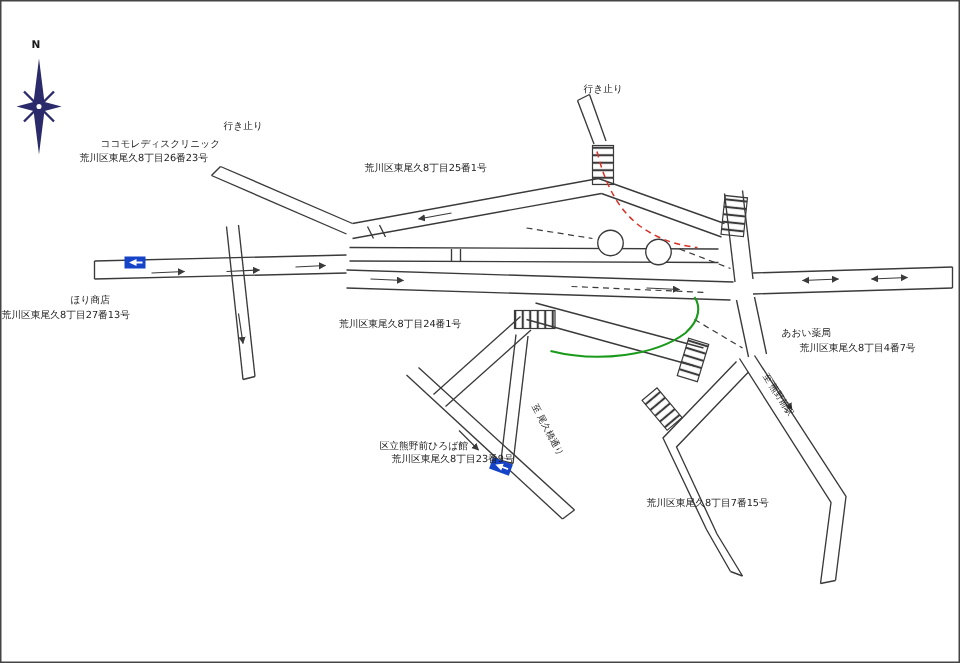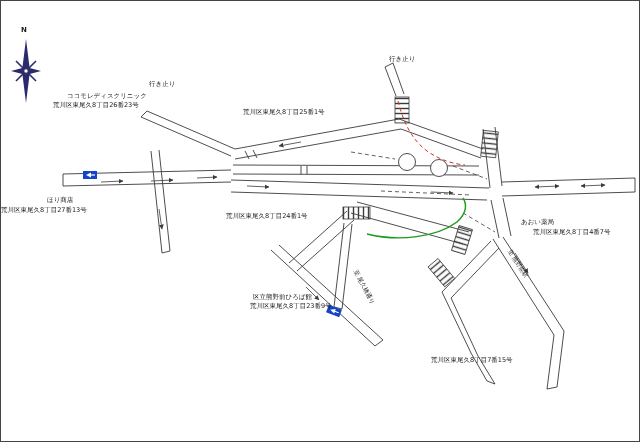--- a/index.html
+++ b/index.html
@@ -165,20 +165,20 @@
 
   <div class="lbl small" style="left:46px;top:196px">ほり商店</div>
   <div class="lbl small" style="left:0;top:206px">荒川区東尾久8丁目27番13号</div>
 
   <div class="lbl small" style="left:225px;top:212px">荒川区東尾久8丁目24番1号</div>
 
   <div class="lbl small" style="left:520px;top:218px">あおい薬局</div>
   <div class="lbl small" style="left:532px;top:228px">荒川区東尾久8丁目4番7号</div>
 
   <div class="lbl small" style="left:252px;top:293px">区立熊野前ひろば館</div>
-  <div class="lbl small" style="left:249px;top:302px">荒川区東尾久8丁目23番9号</div>
+  <div class="lbl small" style="left:260px;top:302px">荒川区東尾久8丁目23番9号</div>
 
-  <div class="lbl small" style="left:430px;top:356px">荒川区東尾久8丁目7番15号</div>
+  <div class="lbl small" style="left:430px;top:331px">荒川区東尾久8丁目7番15号</div>
 
   <div class="lbl small rot" style="left:354px;top:266px;transform:rotate(62deg);font-size:6px">至 尾久橋通り</div>
   <div class="lbl small rot" style="left:508px;top:246px;transform:rotate(57deg);font-size:6px">至 熊野前駅</div>
 
 </div>
 
 </body></html>

